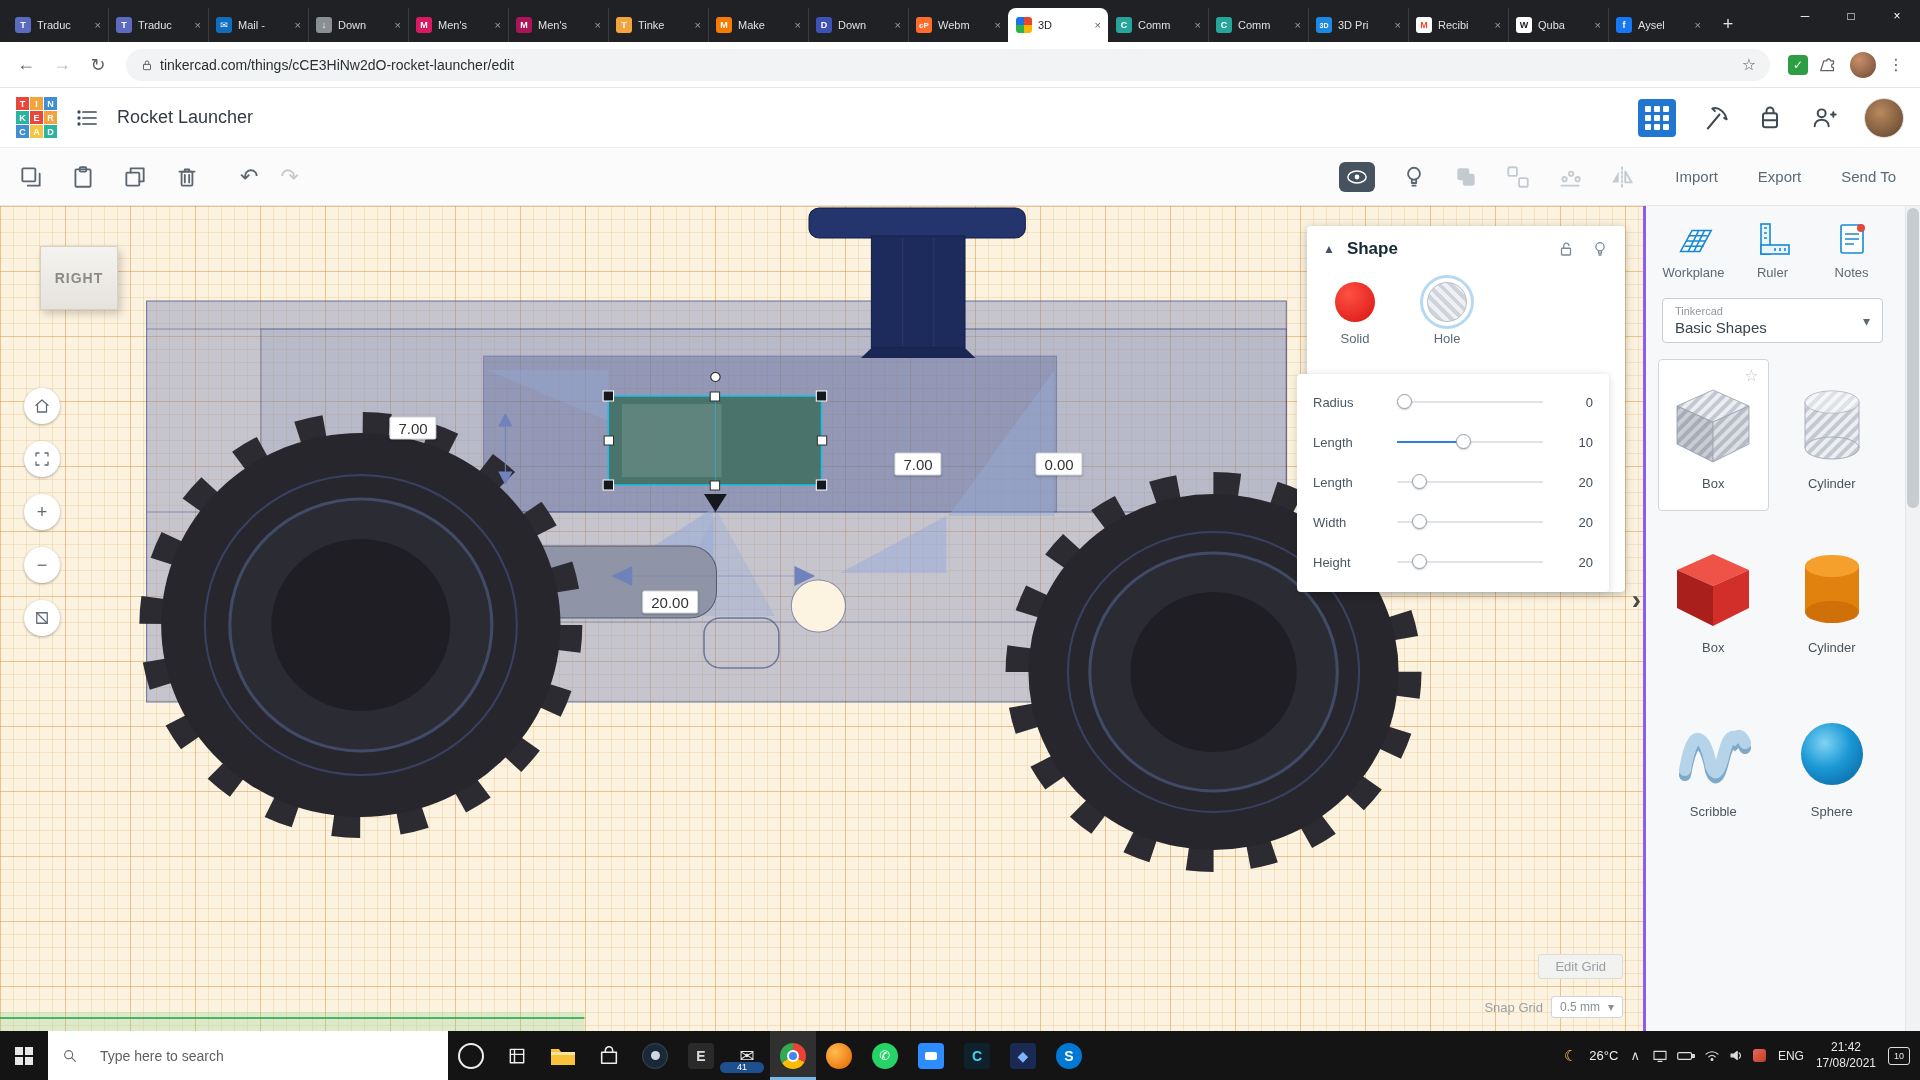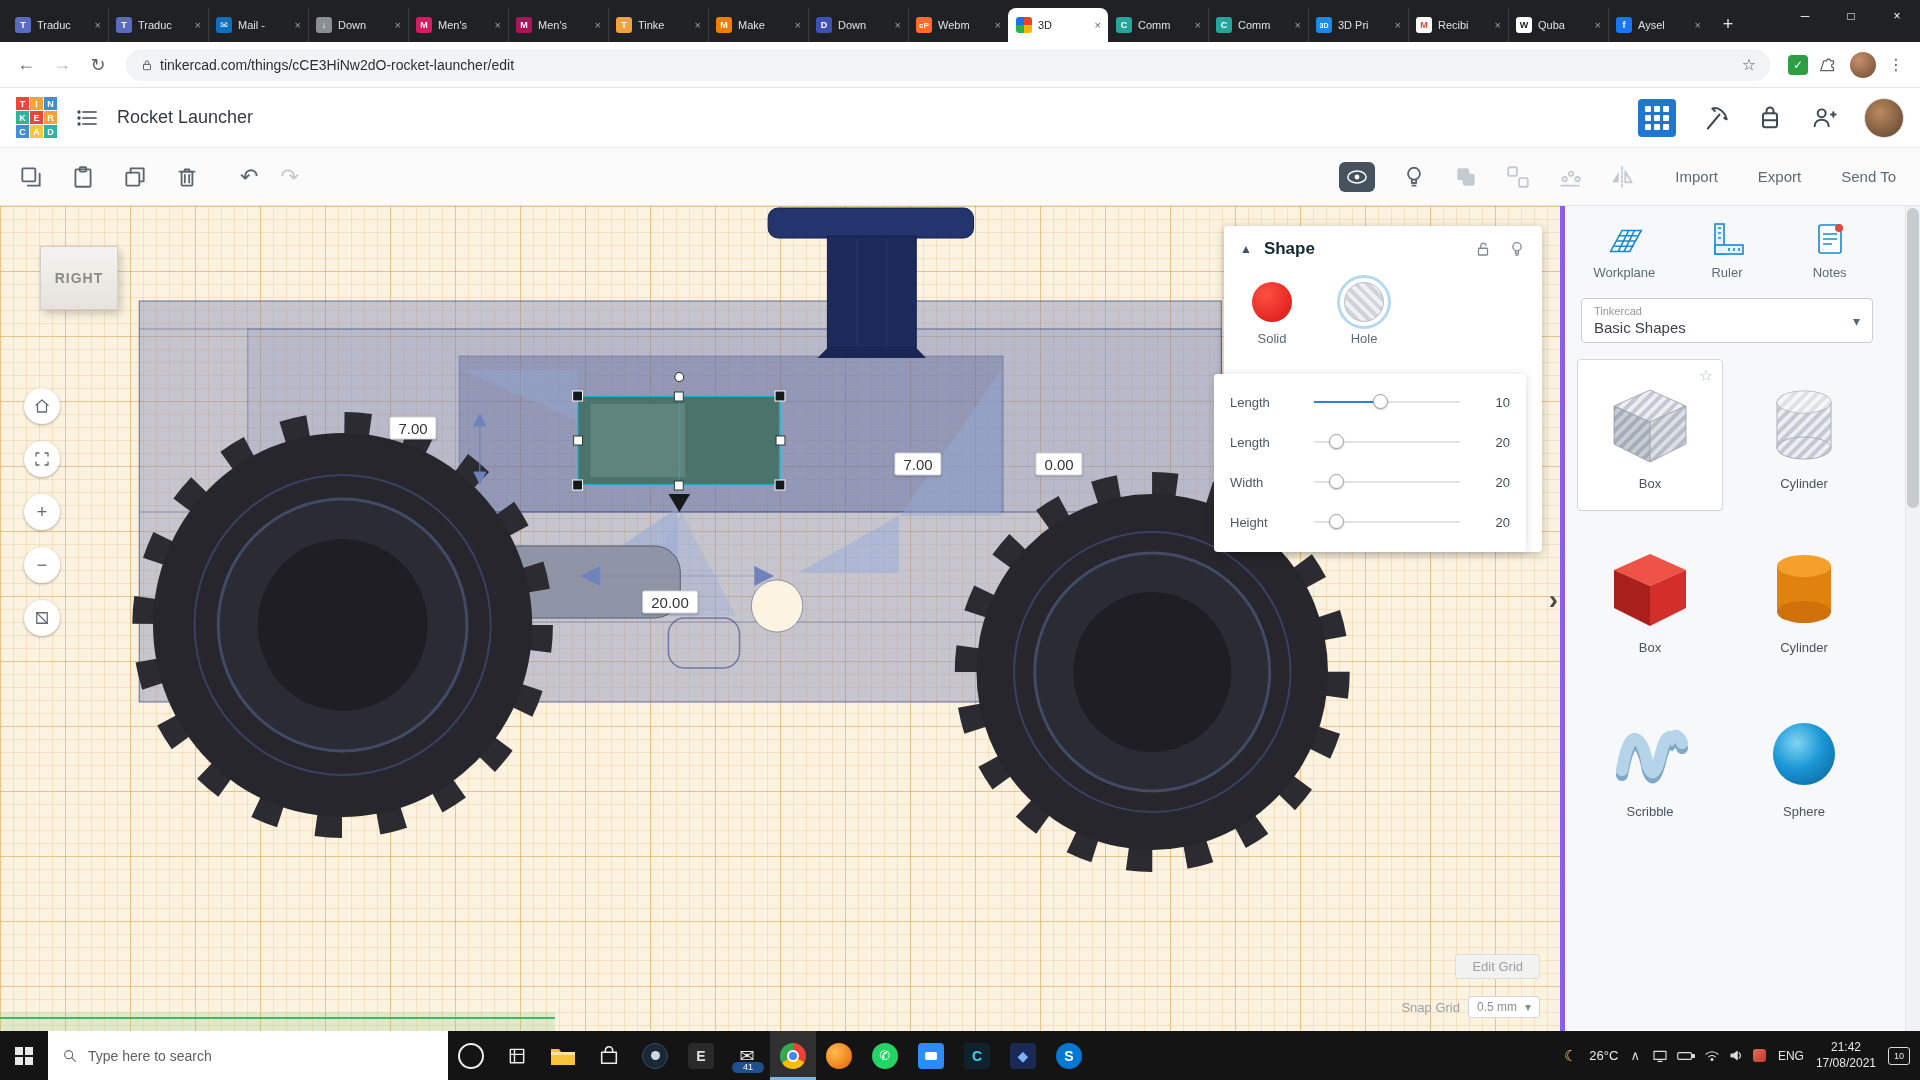--- a/index.html
+++ b/index.html
@@ -93,46 +93,46 @@
   .sp-optlabel { font-size:13px; color:#5b6a76; }
   .sp-sliders { position:relative; left:-10px; width:calc(100% - 6px); background:#fff; border-radius:4px; box-shadow:0 1px 8px rgba(0,0,0,.16); margin:26px 0 0 0; padding:8px 16px 10px; }
   .srow { height:40px; display:grid; grid-template-columns:78px 1fr 44px; align-items:center; }
   .srow .slab { font-size:13px; color:#4a5864; }
   .track { position:relative; height:2px; background:#dfe3e8; border-radius:1px; margin:0 6px; }
   .tfill { position:absolute; left:0; top:0; height:2px; background:#2f7de1; }
   .knob { position:absolute; top:-7px; width:15px; height:15px; border-radius:50%; background:#fff; border:1.5px solid #97a2ac; box-shadow:0 1px 2px rgba(0,0,0,.2); }
   .sval { font-size:13px; color:#3f4c57; text-align:right; }
 
   
-  .sidebar { width:360px; background:#f7f8f9; border-left:5px solid #8b5cf6; position:relative; padding-right:31px; }
+  .sidebar { width:277px; background:#f7f8f9; border-left:3px solid #8b5cf6; position:relative; padding-right:21px; }
   .sb-tools { display:flex; justify-content:space-around; padding:14px 8px 6px; }
   .sb-tool { display:flex; flex-direction:column; align-items:center; gap:7px; width:92px; }
   .sb-tool .tlabel { font-size:13px; color:#5a6a78; }
   .sb-drop { margin:12px 16px 0; background:#fff; border:1px solid #c9ced3; border-radius:4px; padding:6px 12px; position:relative; }
   .sb-drop .dcat { font-size:11px; color:#90989e; }
   .sb-drop .dval { font-size:15px; color:#39434b; margin-top:2px; }
   .sb-drop .dcaret { position:absolute; right:12px; top:50%; transform:translateY(-50%); color:#5a6a78; font-size:14px; }
   .shapegrid { margin:16px 12px 0; display:grid; grid-template-columns:1fr 1fr; column-gap:8px; row-gap:12px; }
   .shapecell { position:relative; height:152px; display:flex; flex-direction:column; align-items:center; justify-content:center; gap:8px; border:1px solid transparent; border-radius:4px; }
   .shapecell.selected { background:#fff; border-color:#d2d6da; }
   .shapecell .star { position:absolute; top:6px; right:9px; font-size:16px; color:#c3cad0; }
   .shapecell .shlabel { font-size:13px; color:#49545e; }
   .sb-scroll { position:absolute; right:0; top:0; bottom:0; width:15px; background:#f1f2f3; border-left:1px solid #e4e5e7; }
   .sb-thumb { position:absolute; left:1px; top:2px; width:12px; height:300px; background:#c7ccd1; border-radius:6px; }
 
   
   .taskbar { height:49px; background:#141414; display:flex; align-items:stretch; color:#e8e8e8; }
   .tb-start { width:48px; display:flex; align-items:center; justify-content:center; }
   .winlogo { display:grid; grid-template-columns:8px 8px; grid-auto-rows:8px; gap:2px; }
   .winlogo i { background:#e8e8e8; }
-  .tb-search { width:400px; background:#fff; display:flex; align-items:center; gap:10px; padding:0 14px; color:#5a5a5a; }
+  .tb-search { width:400px; background:#fff; display:flex; align-items:center; gap:22px; padding:0 14px; color:#5a5a5a; }
   .tb-search .sph { font-size:14px; color:#5f5f5f; }
   .tb-app { width:46px; display:flex; align-items:center; justify-content:center; position:relative; }
   .tb-app.active { background:rgba(255,255,255,.12); box-shadow:inset 0 -3px 0 #76b9e8; }
-  .badge { position:absolute; right:6px; bottom:7px; background:#1e4f8f; color:#fff; font-size:9px; border-radius:8px; padding:1px 11px; line-height:1; }
+  .badge { position:absolute; right:6px; bottom:7px; background:#1e4f8f; color:#fff; font-size:9px; border-radius:8px; padding:1px 17px; line-height:1; }
   .appcirc { width:26px; height:26px; border-radius:50%; }
   .appsq { width:26px; height:26px; border-radius:4px; display:flex; align-items:center; justify-content:center; font-size:14px; font-weight:bold; }
   .tray { margin-left:auto; display:flex; align-items:center; gap:12px; padding-right:10px; }
   .tray .tchev { color:#ddd; font-size:13px; }
   .tray .moon { color:#f6c64f; font-size:15px; }
   .tray .ttemp { font-size:13px; color:#eee; }
   .trayico { display:flex; align-items:center; gap:9px; color:#ddd; }
   .tlang { font-size:12px; }
   .tclock { text-align:center; font-size:12px; line-height:1.3; }
   .tnotif { position:relative; width:22px; height:18px; border:1.4px solid #ddd; border-radius:3px; display:flex; align-items:center; justify-content:center; font-size:9px; }
@@ -509,20 +509,27 @@
           <div class="sp-opt">
             <span class="circ-solid"></span>
             <span class="sp-optlabel">Solid</span>
           </div>
           <div class="sp-opt">
             <span class="circ-hole"></span>
             <span class="sp-optlabel">Hole</span>
           </div>
         </div>
         <div class="sp-sliders">
+          <div class="srow">
+            <span class="slab">Radius</span>
+            <span class="track">
+                <span class="knob" style="left:0%;"></span>
+              </span>
+            <span class="sval">0</span>
+          </div>
           <div class="srow">
             <span class="slab">Length</span>
             <span class="track">
                 <span class="tfill" style="width:45%;"></span>
                 <span class="knob" style="left:calc(45% - 7px);"></span>
               </span>
             <span class="sval">10</span>
           </div>
           <div class="srow">
             <span class="slab">Length</span>

